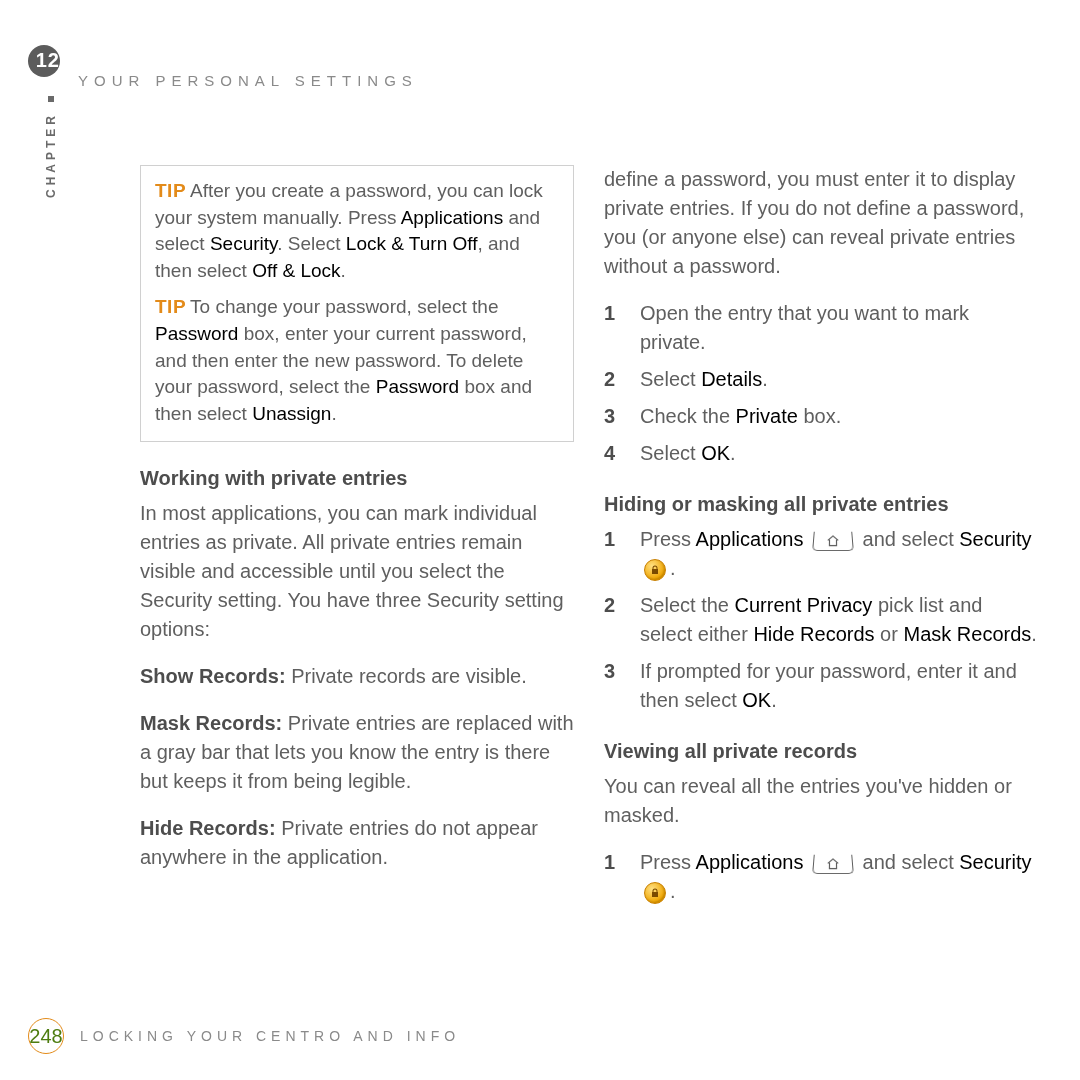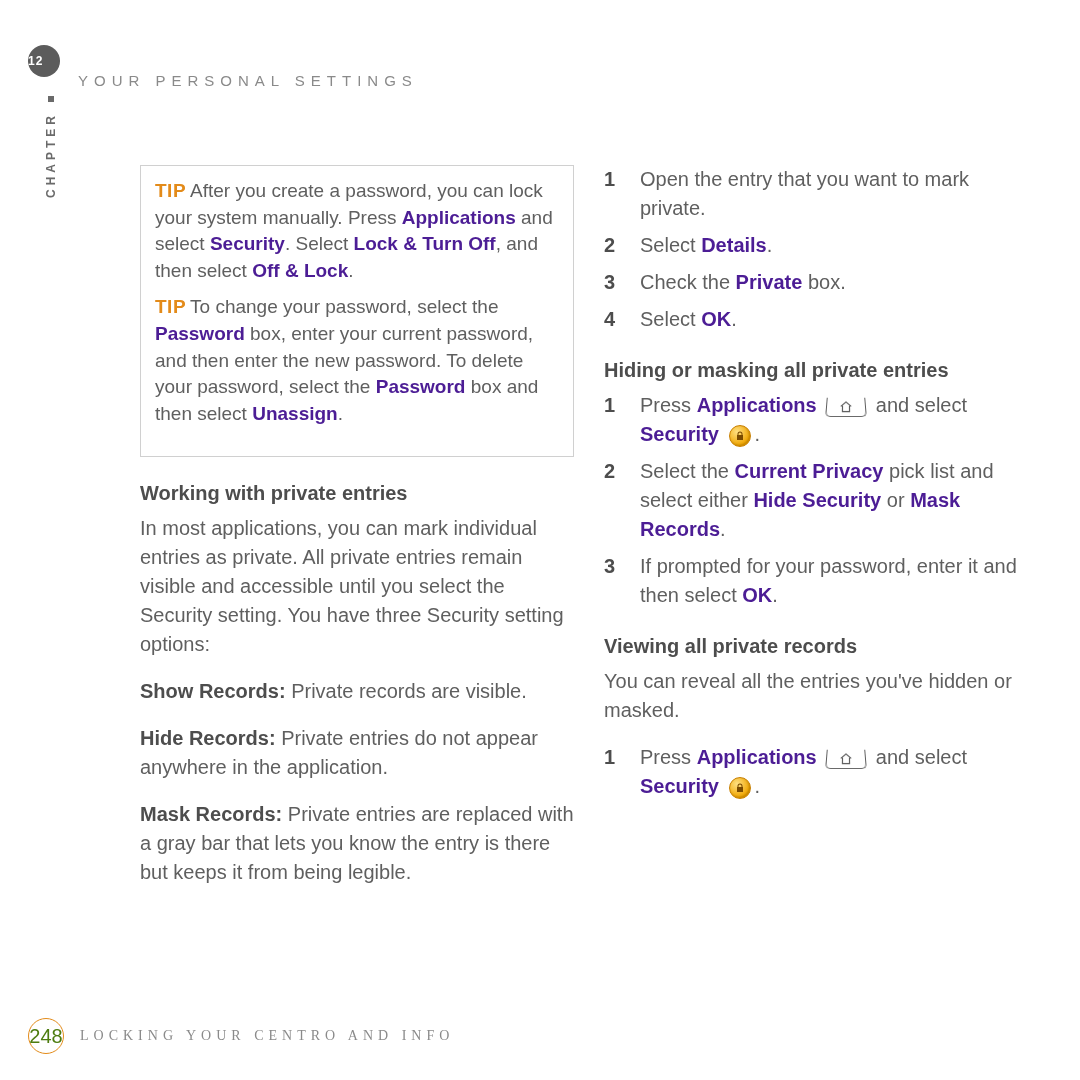--- a/index.html
+++ b/index.html
@@ -27,22 +27,22 @@
     gap: 18px;
   }
   .chapter-badge {
     width: 32px;
     height: 32px;
     border-radius: 50%;
     background: #5c5c5c;
     color: #fff;
     display: flex;
     align-items: center;
-    justify-content: flex-start;
-    font-size: 12px;
+    justify-content: flex-end;
+    font-size: 20px;
     font-weight: 600;
     letter-spacing: 1px;
   }
   .header-title {
     font-size: 15px;
     letter-spacing: 6px;
     color: #8a8a8a;
     text-transform: uppercase;
     margin-top: 40px;
   }
@@ -84,21 +84,21 @@
     font-size: 20px;
     line-height: 1.45;
     color: #5f5f5f;
   }
   .tip-box {
     border: 1px solid #d0d0d0;
     padding: 12px 14px 14px 14px;
     margin-bottom: 22px;
   }
   .tip-para { margin-bottom: 10px; }
-  .tip-para:last-child { margin-bottom: 15px; }
+  .tip-para:last-child { margin-bottom: 0; }
   .tip-label {
     color: #e38b1a;
     font-weight: 700;
     font-size: 19px;
     letter-spacing: 0.5px;
     margin-right: 4px;
   }
   .tip-box .run { font-size: 19px; line-height: 1.4; }
   .sub-head {
     color: #4d4d4d;
@@ -178,23 +178,22 @@
     align-items: center;
     justify-content: center;
     color: #4d7c0f;
     font-size: 20px;
   }
   .footer-title {
     font-size: 14px;
     letter-spacing: 5px;
     color: #8a8a8a;
     text-transform: uppercase;
-    font-family: Liberation Serif, serif;
-  }
-  b { font-weight: 700; color: #4c1d95; }
+  }
+  b { font-weight: 400; color: #000000; }
 </style>
 </head>
 <body>
 
 <div class="page">
 
   <div class="header-row">
     <div class="chapter-badge">
       <span>12</span>
     </div>
@@ -218,29 +217,30 @@
         </div>
       </div>
 
       <div class="sub-head">Working with private entries</div>
       <div class="para">In most applications, you can mark individual entries as private. All private entries remain visible and accessible until you select the Security setting. You have three Security setting options:</div>
 
       <div class="para">
         <span class="lead-bold">Show Records:</span><span> Private records are visible.</span>
       </div>
       <div class="para">
+        <span class="lead-bold">Mask Records:</span><span> Private entries are replaced with a gray bar that lets you know the entry is there but keeps it from being legible.</span>
+      </div>
+      <div class="para">
         <span class="lead-bold">Hide Records:</span><span> Private entries do not appear anywhere in the application.</span>
       </div>
-      <div class="para">
-        <span class="lead-bold">Mask Records:</span><span> Private entries are replaced with a gray bar that lets you know the entry is there but keeps it from being legible.</span>
-      </div>
 
     </div>
 
     <div class="col">
+      <div class="para">define a password, you must enter it to display private entries. If you do not define a password, you (or anyone else) can reveal private entries without a password.</div>
 
       <ol class="steps">
         <li><span>Open the entry that you want to mark private.</span></li>
         <li><span>Select </span><b>Details</b><span>.</span></li>
         <li><span>Check the </span><b>Private</b><span> box.</span></li>
         <li><span>Select </span><b>OK</b><span>.</span></li>
       </ol>
 
       <div class="sub-head">Hiding or masking all private entries</div>
 
@@ -253,21 +253,21 @@
               </svg>
           </span>
           <span> and select </span><b>Security</b>
           <span class="inline-icon lock-badge">
             <svg viewBox="0 0 24 24">
                 <path fill="#7a4a00" d="M7 10V8a5 5 0 0110 0v2h1v10H6V10h1zm2 0h6V8a3 3 0 00-6 0v2z"></path>
               </svg>
           </span><span>.</span>
         </li>
         <li>
-          <span>Select the </span><b>Current Privacy</b><span> pick list and select either </span><b>Hide Security</b><span> or </span><b>Mask Records</b><span>.</span>
+          <span>Select the </span><b>Current Privacy</b><span> pick list and select either </span><b>Hide Records</b><span> or </span><b>Mask Records</b><span>.</span>
         </li>
         <li>
           <span>If prompted for your password, enter it and then select </span><b>OK</b><span>.</span>
         </li>
       </ol>
 
       <div class="sub-head">Viewing all private records</div>
       <div class="para">You can reveal all the entries you've hidden or masked.</div>
 
       <ol class="steps">

